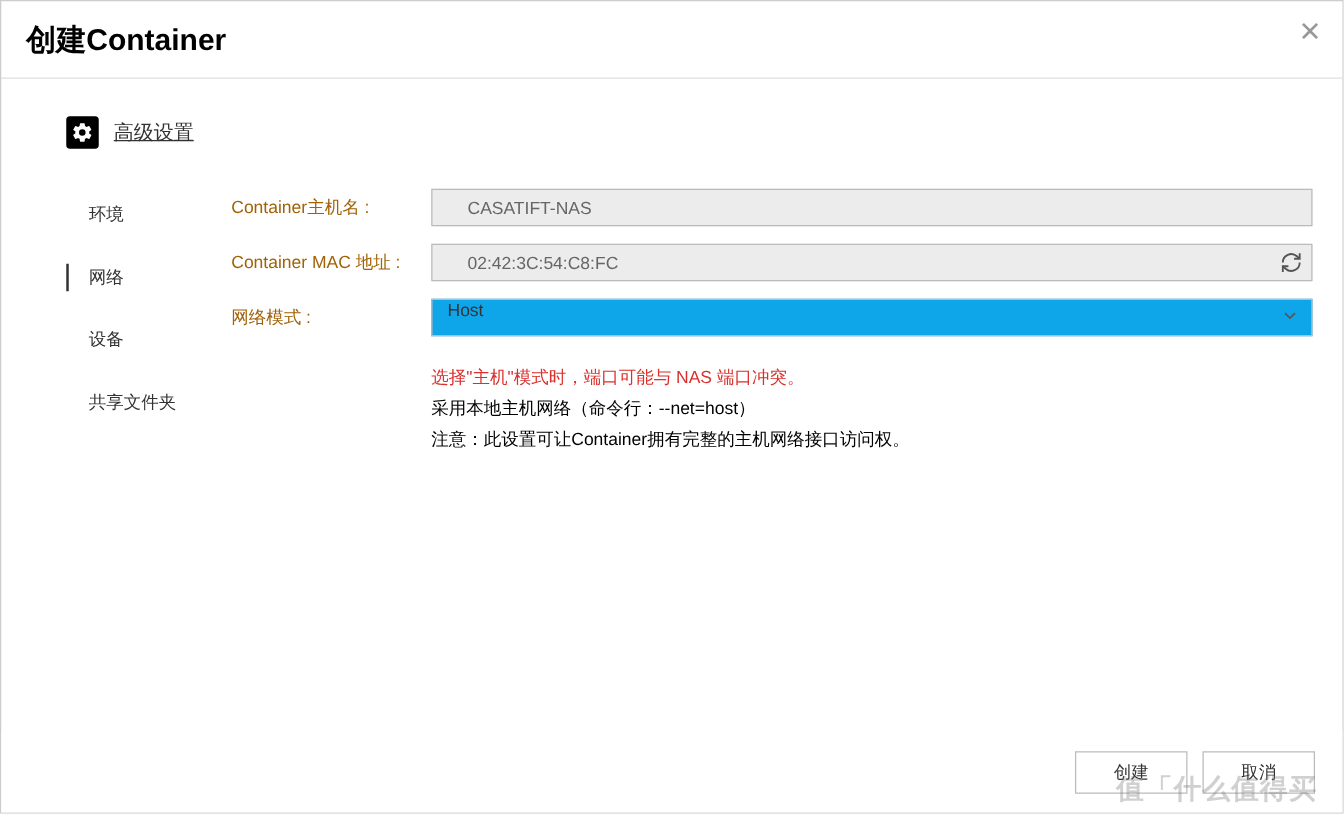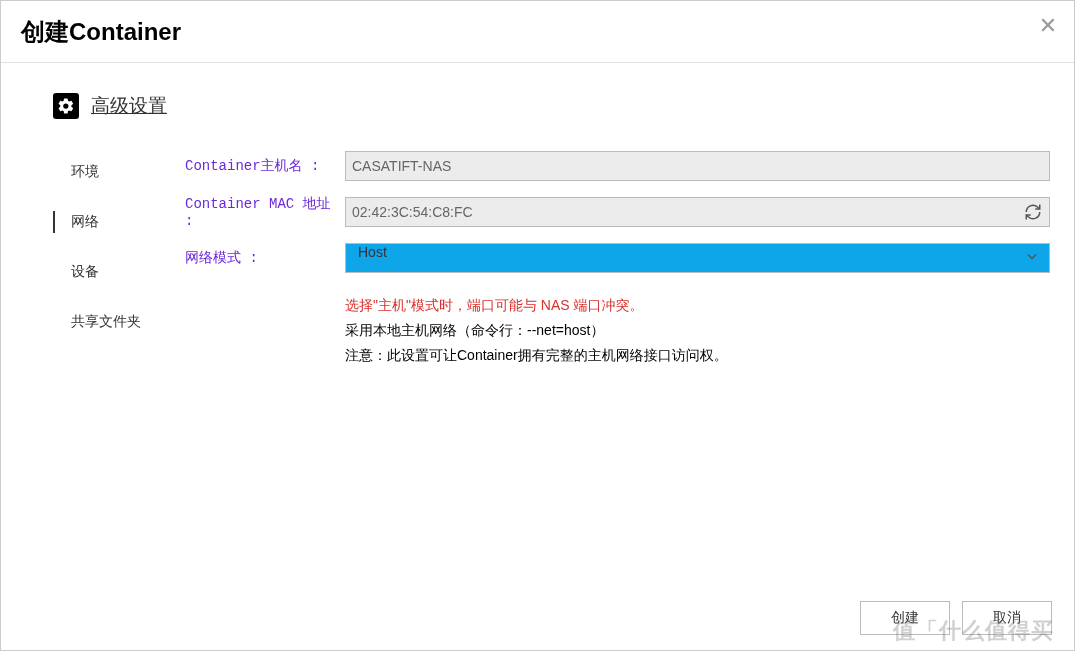--- a/index.html
+++ b/index.html
@@ -70,21 +70,21 @@
       height: 26px;
       background: #000;
       border-radius: 3px;
       display: flex;
       align-items: center;
       justify-content: center;
     }
     .gear-box svg { width: 18px; height: 18px; fill: #fff; }
     .section-title {
       text-decoration: underline;
-      font-size: 19px;
+      font-size: 16px;
       color: #333;
     }
     .content-row {
       display: flex;
     }
     .sidebar {
       width: 132px;
       flex-shrink: 0;
       text-align: center;
     }
@@ -113,29 +113,28 @@
     }
     .form-row {
       display: flex;
       align-items: center;
       margin-bottom: 14px;
     }
     .form-label {
       width: 160px;
       flex-shrink: 0;
       font-size: 14px;
-      color: #6d28d9;
-      font-family: Liberation Mono, monospace;
+      color: #a16207;
     }
     .text-input {
       flex: 1;
       height: 30px;
       border: 1px solid #bbb;
       background: #ececec;
-      padding: 0 6px;
+      padding: 0 28px;
       font-size: 14px;
       color: #666;
       outline: none;
     }
     .input-wrap {
       flex: 1;
       position: relative;
       display: flex;
     }
     .refresh-icon {

